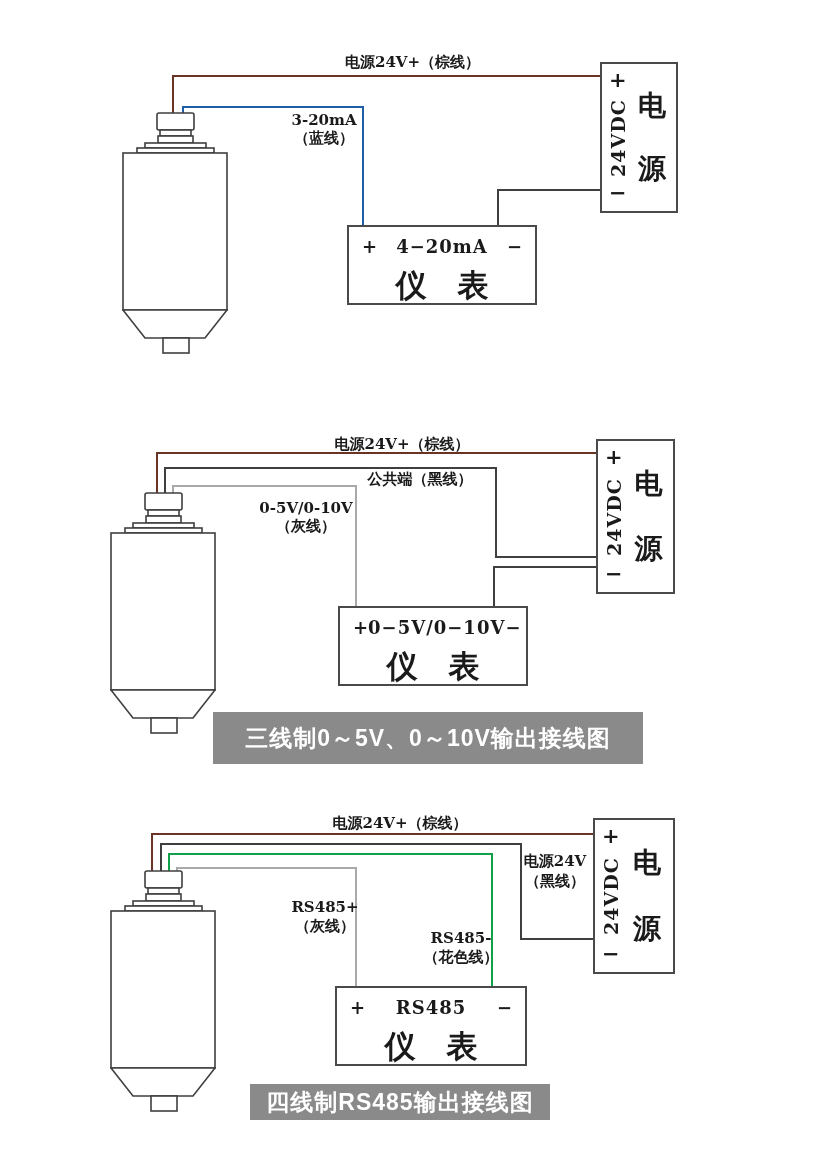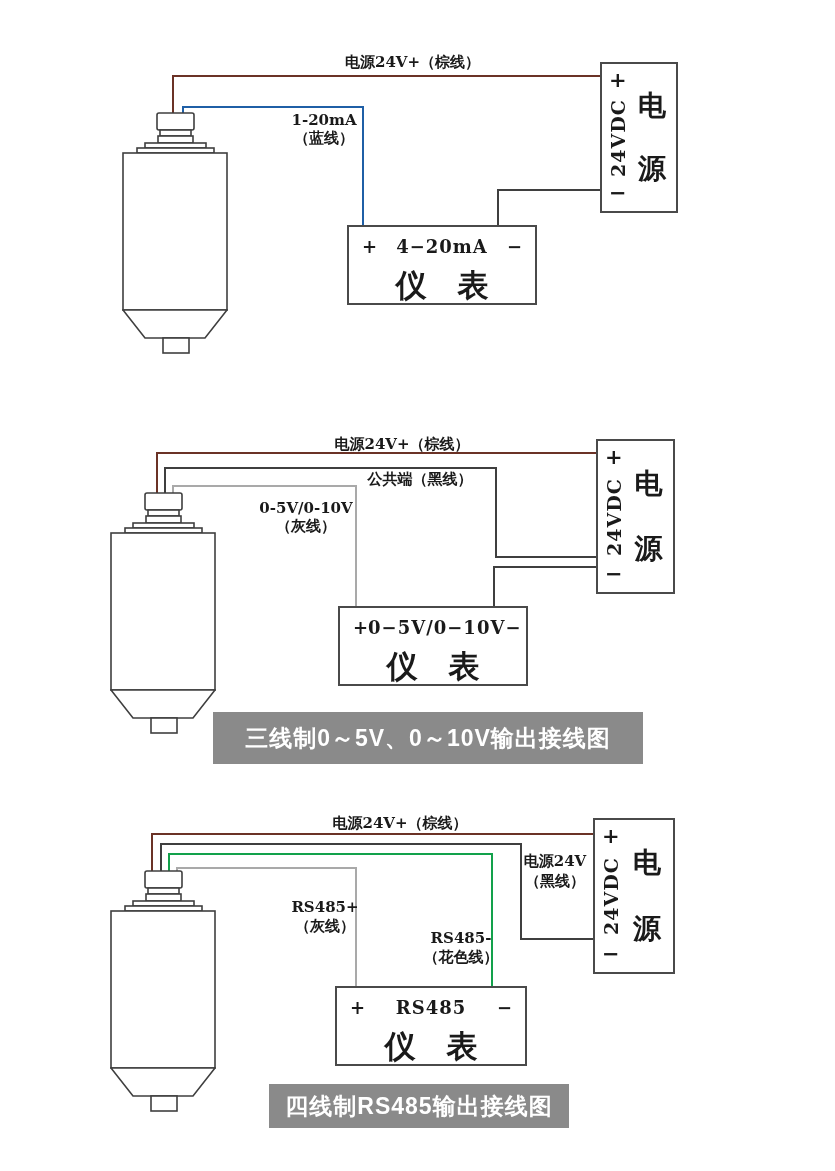--- a/index.html
+++ b/index.html
@@ -52,21 +52,21 @@
       <rect x="23" y="31" width="61" height="5"></rect>
       <rect x="15" y="36" width="77" height="5"></rect>
       <rect x="1" y="41" width="104" height="157"></rect>
       <path d="M1,198 L105,198 L83,226 L23,226 Z"></path>
       <rect x="41" y="226" width="26" height="15"></rect>
     </g>
   </svg>
 
   <div class="lbl" style="left:315px;top:53px;width:195px">电源24V+（棕线）</div>
   <div class="lbl" style="left:284px;top:111px;width:80px">
-    <div>1-20mA</div>
+    <div>3-20mA</div>
     <div>（蓝线）</div>
   </div>
 
   <div class="box" style="left:347px;top:225px;width:190px;height:80px">
     <div class="meter-row">
       <span>+</span>
       <span class="range">4−20mA</span>
       <span>−</span>
     </div>
     <div class="meter-name">仪　表</div>
@@ -188,15 +188,15 @@
   <div class="psu" style="left:593px;top:818px;width:82px;height:156px">
     <span class="plus">+</span>
     <span class="minus">−</span>
     <div class="vdc">24VDC</div>
     <div class="cn">
       <span>电</span>
       <span>源</span>
     </div>
   </div>
 
-  <div class="caption" style="left: 269px; top: 1084px; width: 300px; height: 44px; background: rgb(138, 138, 138);">四线制RS485输出接线图</div>
+  <div class="caption" style="left: 250px; top: 1084px; width: 300px; height: 36px; background: rgb(138, 138, 138);">四线制RS485输出接线图</div>
 
 </div>
 
 </body></html>

